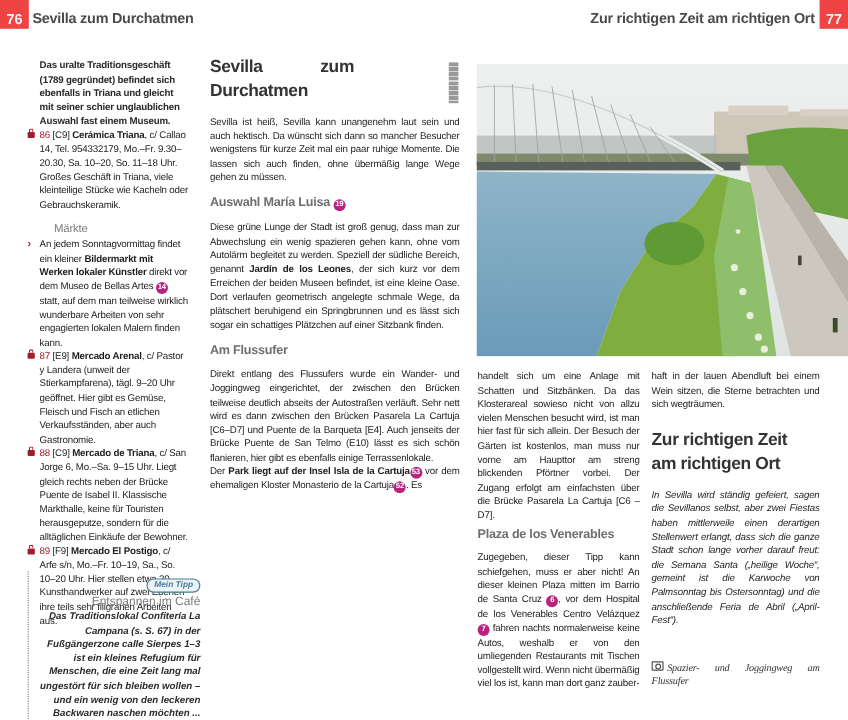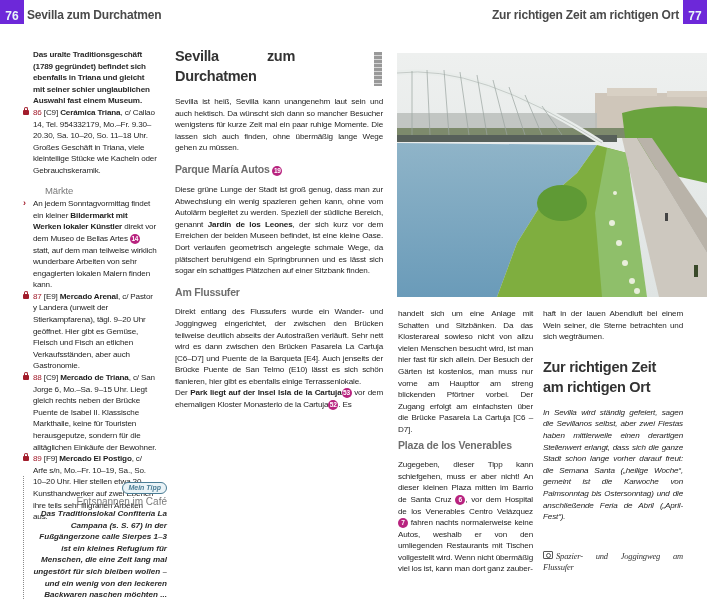--- a/index.html
+++ b/index.html
@@ -1,18 +1,18 @@
 <!DOCTYPE html>
 <html><head>
 <meta charset="utf-8">
 <style>
   html, body { margin:0; padding:0; }
   body { width:707px; height:600px; background:#ffffff; position:relative; overflow:hidden;
          font-family:"Liberation Sans", sans-serif; color:#1e1e1e; }
-  .pagenum { position:absolute; top:0; height:24px; width:26px; background:#6d28d9; color:#e8f6f9;
+  .pagenum { position:absolute; top:0; height:24px; width:26px; background:#ef4444; color:#e8f6f9;
              font-family:"Liberation Sans", sans-serif; font-size:12px; font-weight:bold;
              display:flex; align-items:flex-end; justify-content:center; padding-bottom:1px; box-sizing:border-box; }
   .pagenum.left { left:0; width:24px; }
   .pagenum.right { right:0; width:24px; }
   .runhead { position:absolute; top:8px; font-size:12px; color:#4a4a4a; font-weight:bold; letter-spacing:-0.2px; }
   .runhead.left { left:27px; }
   .runhead.right { right:28px; }
 
   .col { position:absolute; font-size:8.1px; line-height:11.6px; letter-spacing:-0.15px; }
   .col1 { left:33px; top:49px; width:124px; font-family:"Liberation Sans", sans-serif; font-stretch:condensed; }
@@ -97,21 +97,21 @@
   <span class="tipbadge">Mein Tipp</span>
   <div class="tiphead">Entspannen im Café</div>
   <div class="text" style="font-weight:bold;color:#2a2a2a;">Das Traditionslokal Confitería La Campana (s. S. 67) in der Fußgängerzone calle Sierpes 1–3 ist ein kleines Refugium für Menschen, die eine Zeit lang mal ungestört für sich bleiben wollen – und ein wenig von den leckeren Backwaren naschen möchten ...</div>
 </div>
 
 <div class="col col2 just">
   <div class="h2" style="width:120px;">Sevilla zum Durchatmen</div>
   <p>Sevilla ist heiß, Sevilla kann unangenehm laut sein und auch hektisch. Da wünscht sich dann so mancher Besucher wenigstens für kurze Zeit mal ein paar ruhige Momente. Die lassen sich auch finden, ohne übermäßig lange Wege gehen zu müssen.</p>
 
   <div class="h3">
-    <span>Parque María Autos</span>
+    <span>Auswahl María Luisa</span>
     <span class="marker">19</span>
   </div>
   <p><span>Diese grüne Lunge der Stadt ist groß genug, dass man zur Abwechslung ein wenig spazieren gehen kann, ohne vom Autolärm begleitet zu werden. Speziell der südliche Bereich, genannt </span><b>Jardín de los Leones</b><span>, der sich kurz vor dem Erreichen der beiden Museen befindet, ist eine kleine Oase. Dort verlaufen geometrisch angelegte schmale Wege, da plätschert beruhigend ein Springbrunnen und es lässt sich sogar ein schattiges Plätzchen auf einer Sitzbank finden.</span></p>
 
   <div class="h3">Am Flussufer</div>
   <p>Direkt entlang des Flussufers wurde ein Wander- und Joggingweg eingerichtet, der zwischen den Brücken teilweise deutlich abseits der Autostraßen verläuft. Sehr nett wird es dann zwischen den Brücken Pasarela La Cartuja [C6–D7] und Puente de la Barqueta [E4]. Auch jenseits der Brücke Puente de San Telmo (E10) lässt es sich schön flanieren, hier gibt es ebenfalls einige Terrassenlokale.</p>
 
   <p><span>Der </span><b>Park liegt auf der Insel Isla de la Cartuja</b><span class="marker">53</span><span> vor dem ehemaligen Kloster Monasterio de la Cartuja</span><span class="marker">52</span><span>. Es</span></p>
 </div>
 
@@ -177,19 +177,19 @@
   </svg>
 </div>
 
 <div class="col col3 just">
   <p>handelt sich um eine Anlage mit Schatten und Sitzbänken. Da das Klosterareal sowieso nicht von allzu vielen Menschen besucht wird, ist man hier fast für sich allein. Der Besuch der Gärten ist kostenlos, man muss nur vorne am Haupttor am streng blickenden Pförtner vorbei. Der Zugang erfolgt am einfachsten über die Brücke Pasarela La Cartuja [C6 – D7].</p>
   <div class="h3" style="margin-top:4px;">Plaza de los Venerables</div>
   <p><span>Zugegeben, dieser Tipp kann schiefgehen, muss er aber nicht! An dieser kleinen Plaza mitten im Barrio de Santa Cruz </span><span class="marker">6</span><span>, vor dem Hospital de los Venerables Centro Velázquez </span><span class="marker">7</span><span> fahren nachts normalerweise keine Autos, weshalb er von den umliegenden Restaurants mit Tischen vollgestellt wird. Wenn nicht übermäßig viel los ist, kann man dort ganz zauber-</span></p>
 </div>
 
 <div class="col col4 just">
-  <p>haft in der lauen Abendluft bei einem Wein seiner, die Sterne betrachten und sich wegträumen.</p>
+  <p>haft in der lauen Abendluft bei einem Wein sitzen, die Sterne betrachten und sich wegträumen.</p>
   <div class="h2" style="margin-top:14px;width:130px;text-align:left;">Zur richtigen Zeit am richtigen Ort</div>
   <p class="italic">In Sevilla wird ständig gefeiert, sagen die Sevillanos selbst, aber zwei Fiestas haben mittlerweile einen derartigen Stellenwert erlangt, dass sich die ganze Stadt schon lange vorher darauf freut: die Semana Santa („heilige Woche“, gemeint ist die Karwoche von Palmsonntag bis Ostersonntag) und die anschließende Feria de Abril („April-Fest“).</p>
   <div class="caption">
     <span class="camera"></span><span>Spazier- und Joggingweg am Flussufer</span>
   </div>
 </div>
 
 </body></html>

